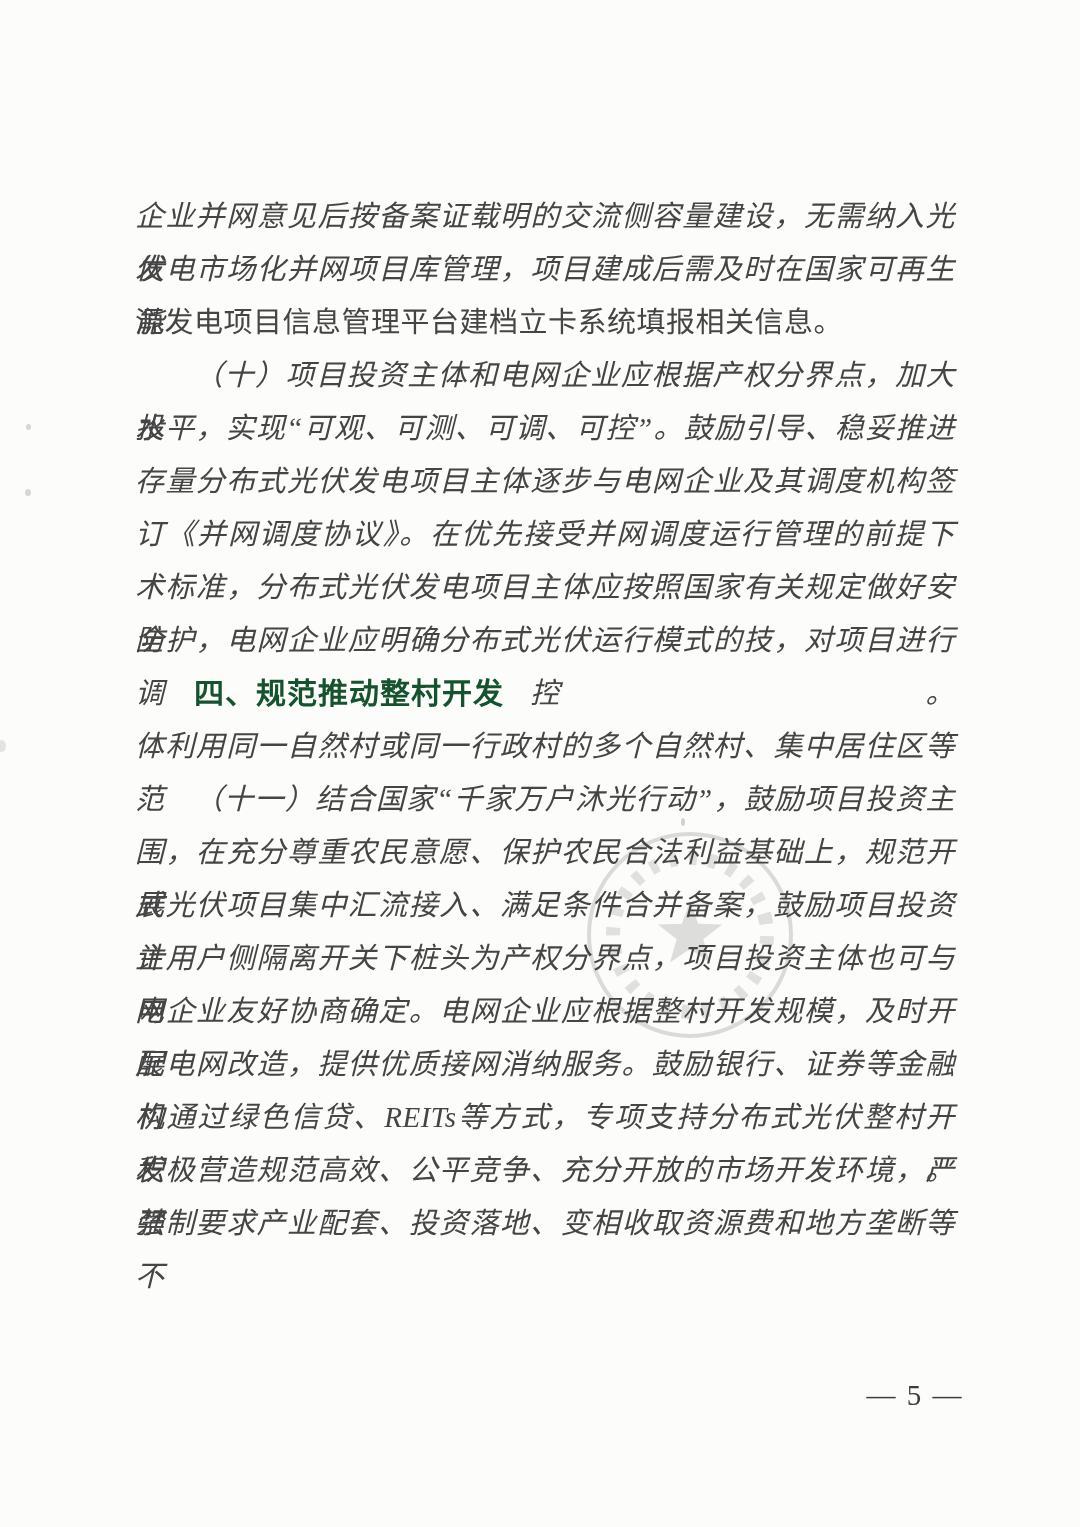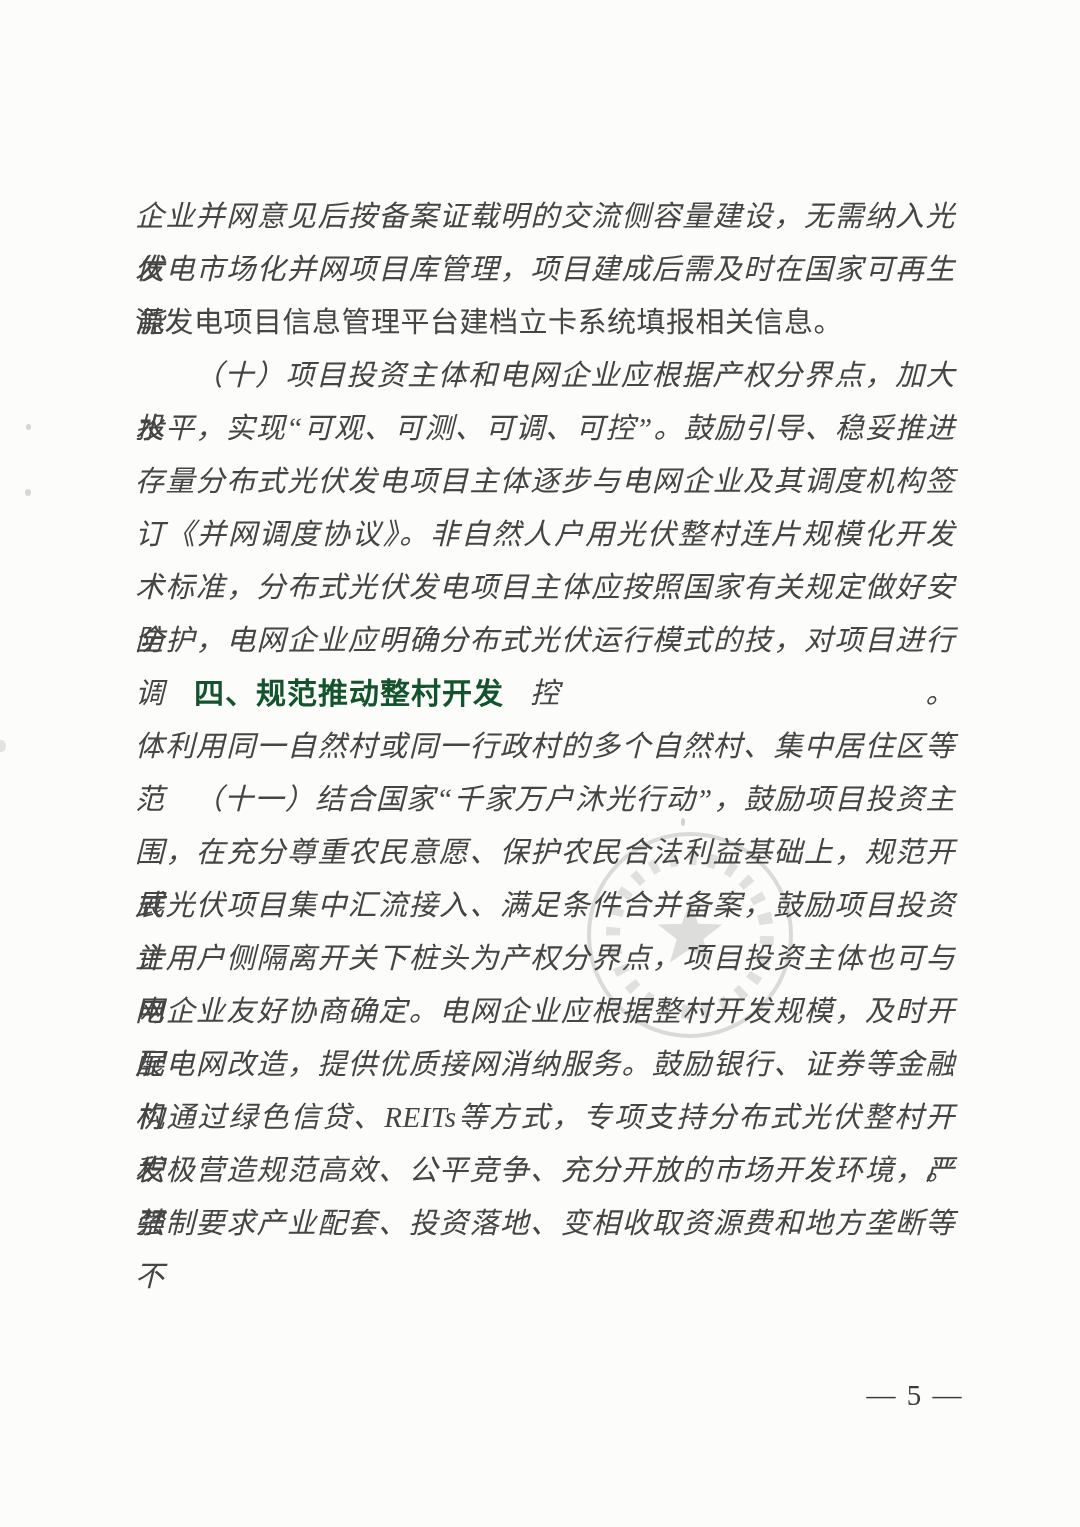--- a/index.html
+++ b/index.html
@@ -104,21 +104,21 @@
     <section class="para">
       <div class="ln fill">企业并网意见后按备案证载明的交流侧容量建设，无需纳入光伏</div>
       <div class="ln fill">发电市场化并网项目库管理，项目建成后需及时在国家可再生能</div>
       <div class="ln short">源发电项目信息管理平台建档立卡系统填报相关信息。</div>
     </section>
 
     <section class="para">
       <div class="ln fill indent">（十）项目投资主体和电网企业应根据产权分界点，加大投</div>
       <div class="ln fill">水平，实现“可观、可测、可调、可控”。鼓励引导、稳妥推进</div>
       <div class="ln fill">存量分布式光伏发电项目主体逐步与电网企业及其调度机构签</div>
-      <div class="ln fill">订《并网调度协议》。非自然人户用光伏整村连片规模化开发</div>
+      <div class="ln fill">订《并网调度协议》。在优先接受并网调度运行管理的前提下</div>
       <div class="ln fill">术标准，分布式光伏发电项目主体应按照国家有关规定做好安全</div>
       <div class="ln fill">防护，电网企业应明确分布式光伏运行模式的技，对项目进行调控。</div>
     </section>
 
     <h2 class="ln heading" style="margin:0;">四、规范推动整村开发</h2>
 
     <section class="para">
       <div class="ln fill">体利用同一自然村或同一行政村的多个自然村、集中居住区等范</div>
       <div class="ln fill indent">（十一）结合国家“千家万户沐光行动”，鼓励项目投资主</div>
       <div class="ln fill">围，在充分尊重农民意愿、保护农民合法利益基础上，规范开展</div>

